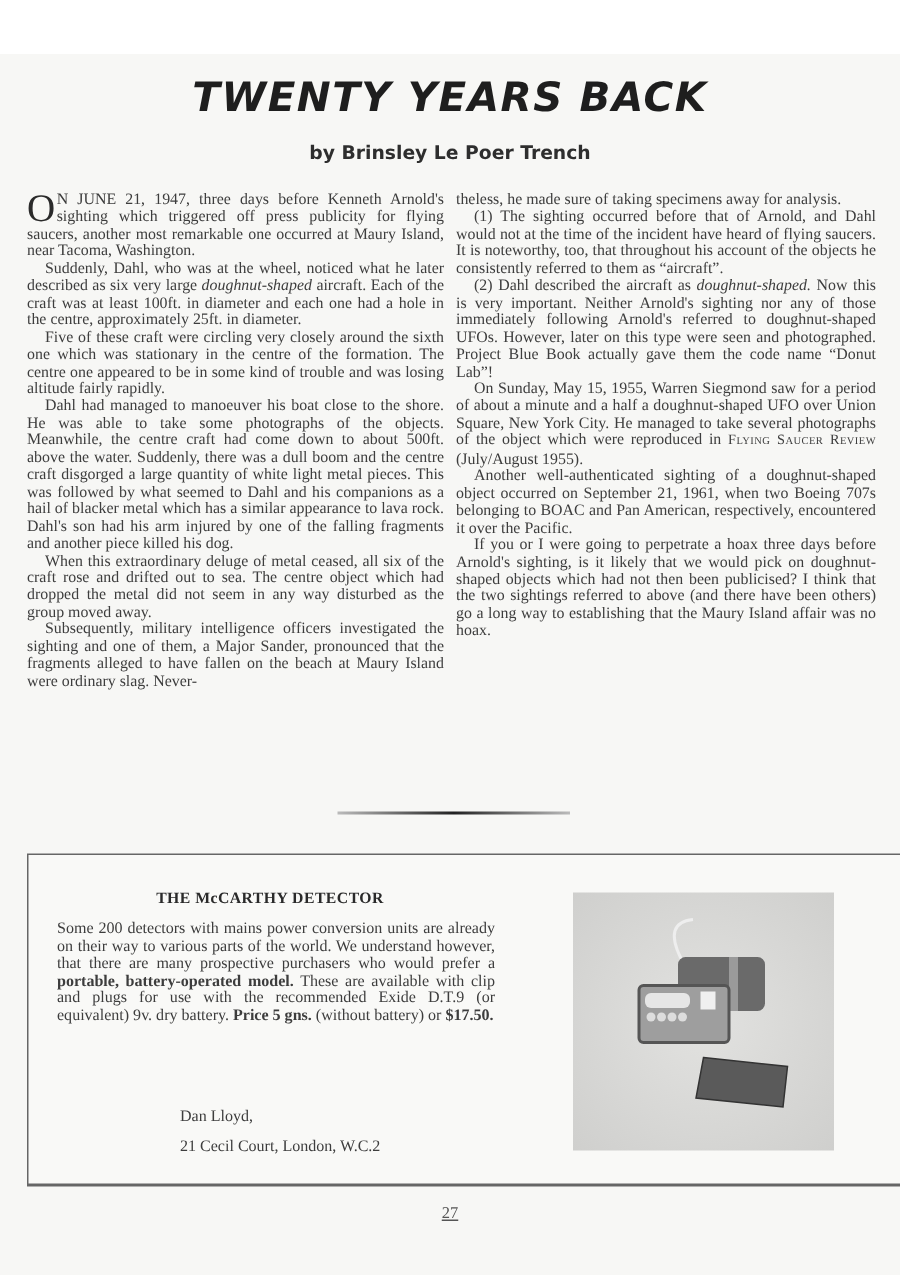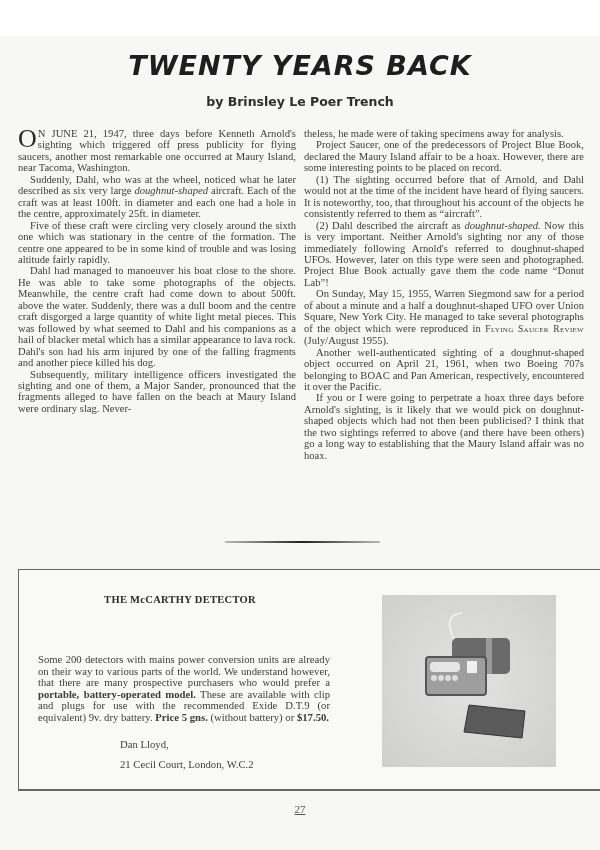--- a/index.html
+++ b/index.html
@@ -56,21 +56,21 @@
     background: #f9f9f7;
     padding-left: 25px;
   }
   .box-title {
     position: absolute; left: 36px; top: 24px; width: 250px;
     text-align: center; font-weight: bold; font-size: 10.5px;
     color: #2a2a2a; letter-spacing: 0.3px;
   }
   .box-text {
     position: absolute; left: 19px; top: 44px; width: 292px;
-    font-size: 10.7px; line-height: 11.5px; text-align: justify; color: #3d3d3d; margin-top: 40px;
+    font-size: 10.7px; line-height: 11.5px; text-align: justify; color: #3d3d3d;
   }
   .box-text p { margin: 0; }
   .box-text p.indent { text-indent: 12px; }
   .addr {
     position: absolute; left: 101px; font-size: 10.7px; color: #3d3d3d;
   }
   .addr-name { top: 168px; }
   .addr-street { top: 188px; }
   .photo {
     position: absolute; left: 363px; top: 25px; width: 174px; height: 172px;
@@ -87,30 +87,30 @@
 <div class="page"></div>
 
 <h1 class="title" style="margin:0">TWENTY YEARS BACK</h1>
 <div class="byline">by Brinsley Le Poer Trench</div>
 
 <div class="col col-left">
   <p class="first"><span class="dropcap">O</span><span>N JUNE 21, 1947, three days before Kenneth Arnold's sighting which triggered off press publicity for flying saucers, another most remarkable one occurred at Maury Island, near Tacoma, Washington.</span></p>
   <p><span>Suddenly, Dahl, who was at the wheel, noticed what he later described as six very large </span><em>doughnut-shaped</em><span> aircraft. Each of the craft was at least 100ft. in diameter and each one had a hole in the centre, approximately 25ft. in diameter.</span></p>
   <p>Five of these craft were circling very closely around the sixth one which was stationary in the centre of the formation. The centre one appeared to be in some kind of trouble and was losing altitude fairly rapidly.</p>
   <p>Dahl had managed to manoeuver his boat close to the shore. He was able to take some photographs of the objects. Meanwhile, the centre craft had come down to about 500ft. above the water. Suddenly, there was a dull boom and the centre craft disgorged a large quantity of white light metal pieces. This was followed by what seemed to Dahl and his companions as a hail of blacker metal which has a similar appearance to lava rock. Dahl's son had his arm injured by one of the falling fragments and another piece killed his dog.</p>
+  <p>When this extraordinary deluge of metal ceased, all six of the craft rose and drifted out to sea. The centre object which had dropped the metal did not seem in any way disturbed as the group moved away.</p>
   <p>Subsequently, military intelligence officers investigated the sighting and one of them, a Major Sander, pronounced that the fragments alleged to have fallen on the beach at Maury Island were ordinary slag. Never-</p>
 </div>
 
 <div class="col col-right">
-  <p class="first">theless, he made were of taking specimens away for analysis.</p>
-  <p>Project Saucer, one of the predecessors of Project Blue Book, declared the Maury Island affair to be a hoax. However, there are some interesting points to be placed on record.</p>
+  <p class="first">theless, he made sure of taking specimens away for analysis.</p>
   <p>(1) The sighting occurred before that of Arnold, and Dahl would not at the time of the incident have heard of flying saucers. It is noteworthy, too, that throughout his account of the objects he consistently referred to them as “aircraft”.</p>
   <p><span>(2) Dahl described the aircraft as </span><em>doughnut-shaped.</em><span> Now this is very important. Neither Arnold's sighting nor any of those immediately following Arnold's referred to doughnut-shaped UFOs. However, later on this type were seen and photographed. Project Blue Book actually gave them the code name “Donut Lab”!</span></p>
   <p><span>On Sunday, May 15, 1955, Warren Siegmond saw for a period of about a minute and a half a doughnut-shaped UFO over Union Square, New York City. He managed to take several photographs of the object which were reproduced in </span><span class="smallcaps">Flying Saucer Review</span><span> (July/August 1955).</span></p>
-  <p>Another well-authenticated sighting of a doughnut-shaped object occurred on April 21, 1961, when two Boeing 707s belonging to BOAC and Pan American, respectively, encountered it over the Pacific.</p>
+  <p>Another well-authenticated sighting of a doughnut-shaped object occurred on September 21, 1961, when two Boeing 707s belonging to BOAC and Pan American, respectively, encountered it over the Pacific.</p>
   <p>If you or I were going to perpetrate a hoax three days before Arnold's sighting, is it likely that we would pick on doughnut-shaped objects which had not then been publicised? I think that the two sightings referred to above (and there have been others) go a long way to establishing that the Maury Island affair was no hoax.</p>
 </div>
 
 <div class="divider"></div>
 
 <div class="box">
   <div class="box-title">THE McCARTHY DETECTOR</div>
   <div class="box-text">
     <p><span>Some 200 detectors with mains power conversion units are already on their way to various parts of the world. We understand however, that there are many prospective purchasers who would prefer a </span><b>portable, battery-operated model.</b><span> These are available with clip and plugs for use with the recommended Exide D.T.9 (or equivalent) 9v. dry battery. </span><b>Price 5 gns.</b><span> (without battery) or </span><b>$17.50.</b></p>
   </div>

